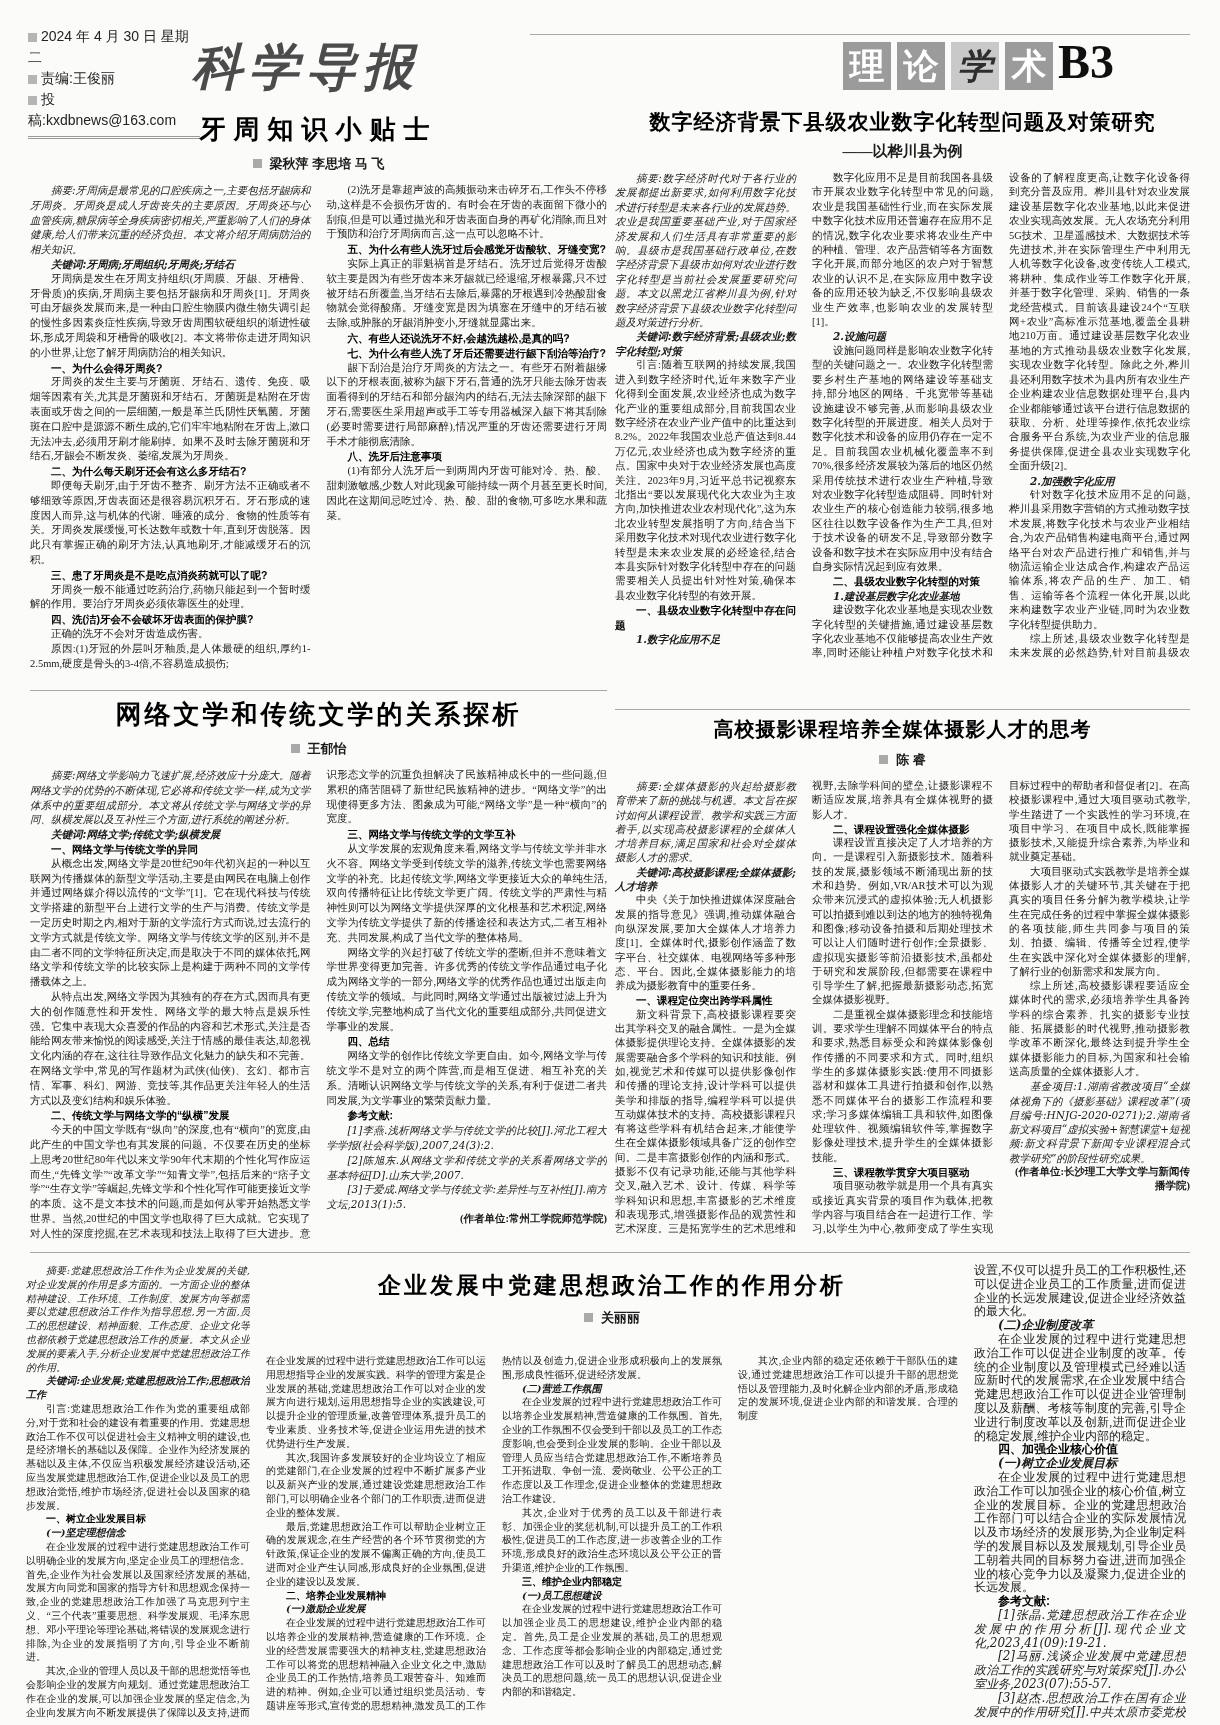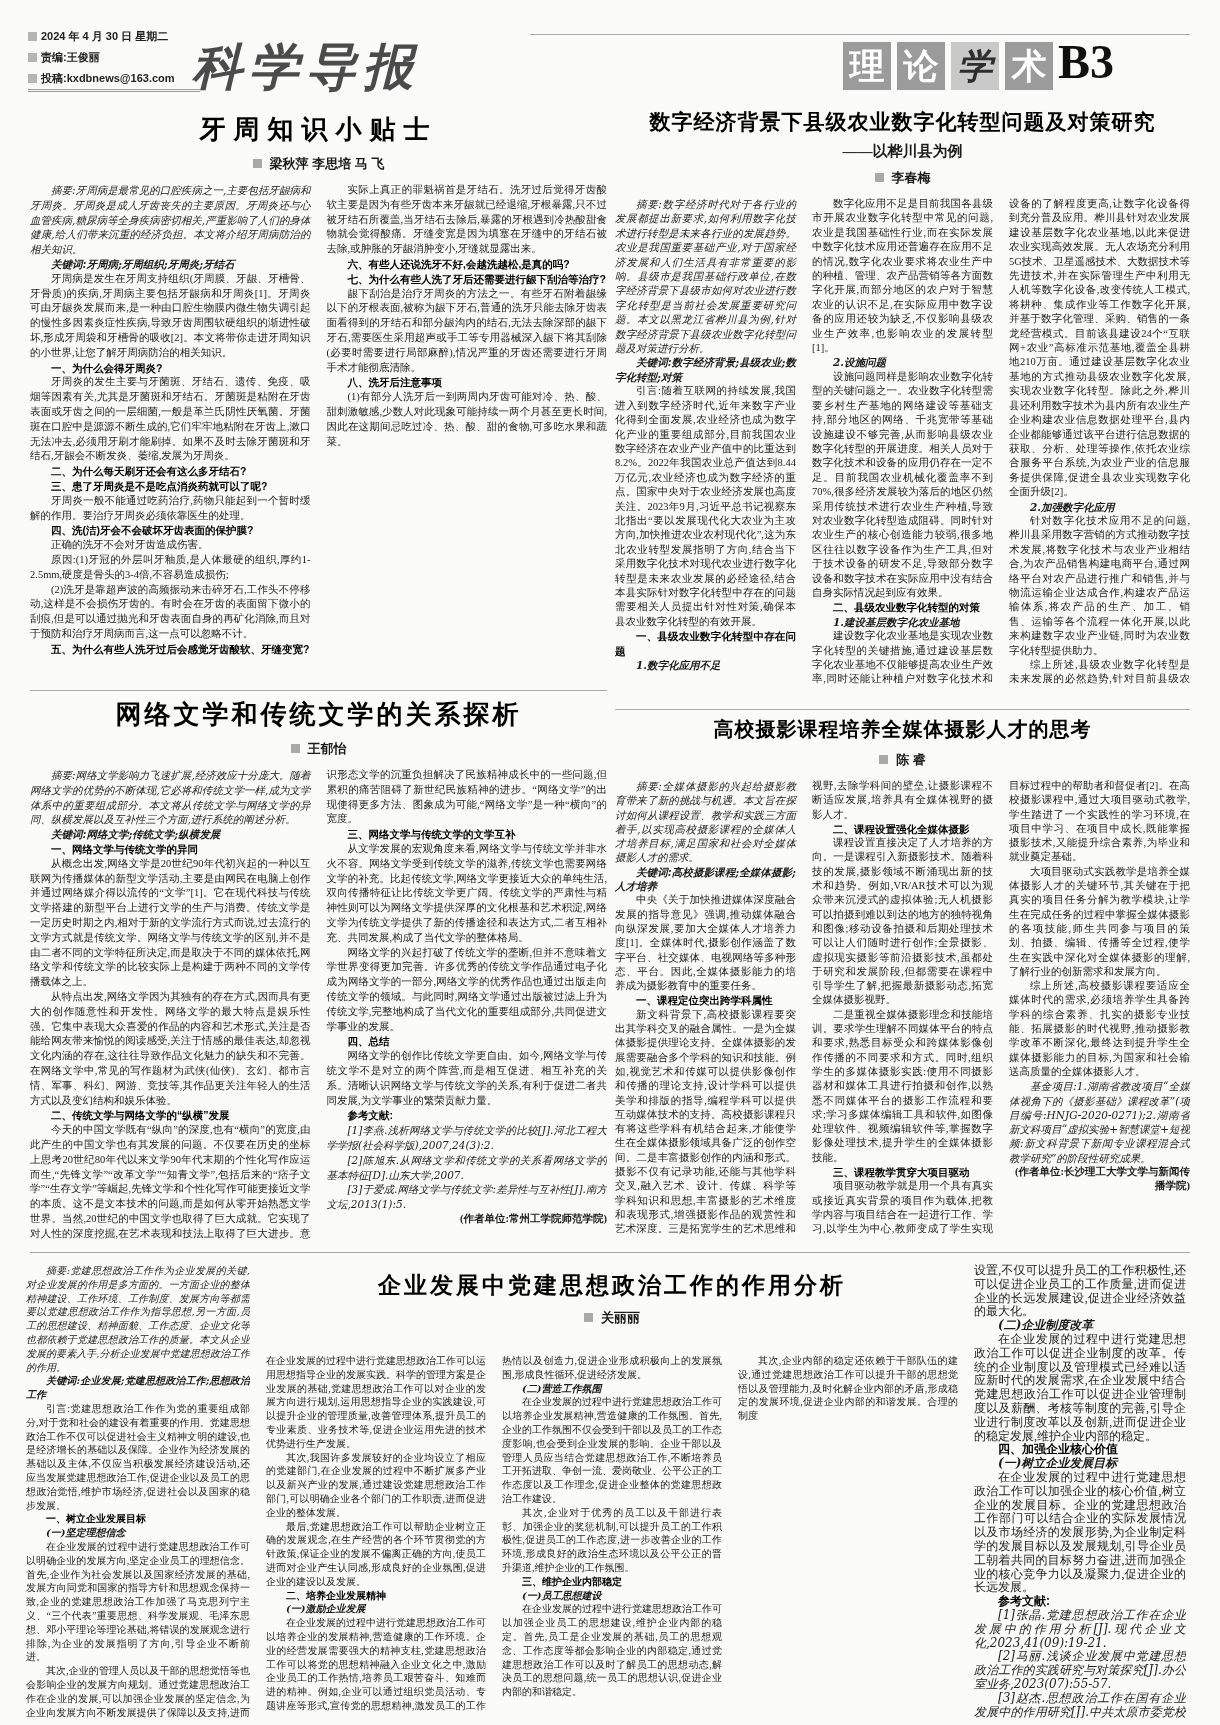--- a/index.html
+++ b/index.html
@@ -2,22 +2,22 @@
 <html><head>
 <meta charset="utf-8">
 <style>
   * { margin:0; padding:0; box-sizing:border-box; }
   html,body { background:#ddd; }
   .page { position:relative; width:1220px; height:1725px; margin:0 auto; background:#fbfbfa;
           font-family:"Liberation Serif", serif; color:#1b1b1b; overflow:hidden; }
 
   
   .mast-left { position:absolute; left:28px; top:26px; width:172px;
-               font-family:"Liberation Sans", sans-serif; font-size:11px; font-weight:bold;
-               color:#222; line-height:21px; border-bottom:3px double #9a9a9a; }
+               font-family:"Liberation Sans", sans-serif; font-size:14px; font-weight:normal;
+               color:#222; line-height:21px; border-bottom:3px double #9a9a9a; padding-bottom:5px; }
   .msq { display:inline-block; width:9px; height:9px; background:#b5b5b5; margin-right:4px; vertical-align:-1px; }
   .mast-logo { position:absolute; left:192px; top:34px; font-family:"DejaVu Serif", serif;
                font-style:italic; font-weight:bold; font-size:50px; color:#4b4b4b; letter-spacing:7px; }
   .rule { position:absolute; height:1px; background:#a8a8a8; }
   .mast-sec { position:absolute; left:843px; top:42px; display:flex; gap:6px; }
   .secbox { width:48px; height:48px; background:#9b9b9b; color:#fff; text-align:center;
             line-height:48px; font-size:35px; font-weight:bold; font-family:"Liberation Sans", sans-serif; }
   .secbox.light { background:#c9c9c9; color:#2e2e2e; font-family:"DejaVu Serif", serif; font-style:italic; }
   .pageno { position:absolute; left:1058px; top:34px; font-family:"Liberation Serif", serif;
             font-size:48px; font-weight:bold; color:#101010; }
@@ -90,40 +90,40 @@
   <section class="art" id="a1">
     <h1 class="t">牙周知识小贴士</h1>
     <div class="by"><span class="sq"></span><span>梁秋萍 李思培 马 飞</span></div>
     <div class="bd">
         <p class="k">摘要:牙周病是最常见的口腔疾病之一,主要包括牙龈病和牙周炎。牙周炎是成人牙齿丧失的主要原因。牙周炎还与心血管疾病,糖尿病等全身疾病密切相关,严重影响了人们的身体健康,给人们带来沉重的经济负担。本文将介绍牙周病防治的相关知识。</p>
         <p class="kk">关键词:牙周病;牙周组织;牙周炎;牙结石</p>
         <p class="p">牙周病是发生在牙周支持组织(牙周膜、牙龈、牙槽骨、牙骨质)的疾病,牙周病主要包括牙龈病和牙周炎[1]。牙周炎可由牙龈炎发展而来,是一种由口腔生物膜内微生物失调引起的慢性多因素炎症性疾病,导致牙齿周围软硬组织的渐进性破坏,形成牙周袋和牙槽骨的吸收[2]。本文将带你走进牙周知识的小世界,让您了解牙周病防治的相关知识。</p>
         <p class="h">一、为什么会得牙周炎?</p>
         <p class="p">牙周炎的发生主要与牙菌斑、牙结石、遗传、免疫、吸烟等因素有关,尤其是牙菌斑和牙结石。牙菌斑是粘附在牙齿表面或牙齿之间的一层细菌,一般是革兰氏阴性厌氧菌。牙菌斑在口腔中是源源不断生成的,它们牢牢地粘附在牙齿上,漱口无法冲去,必须用牙刷才能刷掉。如果不及时去除牙菌斑和牙结石,牙龈会不断发炎、萎缩,发展为牙周炎。</p>
         <p class="h">二、为什么每天刷牙还会有这么多牙结石?</p>
+        <p class="p">即便每天刷牙,由于牙齿不整齐、刷牙方法不正确或者不够细致等原因,牙齿表面还是很容易沉积牙石。牙石形成的速度因人而异,这与机体的代谢、唾液的成分、食物的性质等有关。牙周炎发展缓慢,可长达数年或数十年,直到牙齿脱落。因此只有掌握正确的刷牙方法,认真地刷牙,才能减缓牙石的沉积。</p>
         <p class="h">三、患了牙周炎是不是吃点消炎药就可以了呢?</p>
         <p class="p">牙周炎一般不能通过吃药治疗,药物只能起到一个暂时缓解的作用。要治疗牙周炎必须依靠医生的处理。</p>
         <p class="h">四、洗(洁)牙会不会破坏牙齿表面的保护膜?</p>
         <p class="p">正确的洗牙不会对牙齿造成伤害。</p>
         <p class="p">原因:(1)牙冠的外层叫牙釉质,是人体最硬的组织,厚约1-2.5mm,硬度是骨头的3-4倍,不容易造成损伤;</p>
         <p class="p">(2)洗牙是靠超声波的高频振动来击碎牙石,工作头不停移动,这样是不会损伤牙齿的。有时会在牙齿的表面留下微小的刮痕,但是可以通过抛光和牙齿表面自身的再矿化消除,而且对于预防和治疗牙周病而言,这一点可以忽略不计。</p>
         <p class="h">五、为什么有些人洗牙过后会感觉牙齿酸软、牙缝变宽?</p>
         <p class="p">实际上真正的罪魁祸首是牙结石。洗牙过后觉得牙齿酸软主要是因为有些牙齿本来牙龈就已经退缩,牙根暴露,只不过被牙结石所覆盖,当牙结石去除后,暴露的牙根遇到冷热酸甜食物就会觉得酸痛。牙缝变宽是因为填塞在牙缝中的牙结石被去除,或肿胀的牙龈消肿变小,牙缝就显露出来。</p>
         <p class="h">六、有些人还说洗牙不好,会越洗越松,是真的吗?</p>
         <p class="h">七、为什么有些人洗了牙后还需要进行龈下刮治等治疗?</p>
         <p class="p">龈下刮治是治疗牙周炎的方法之一。有些牙石附着龈缘以下的牙根表面,被称为龈下牙石,普通的洗牙只能去除牙齿表面看得到的牙结石和部分龈沟内的结石,无法去除深部的龈下牙石,需要医生采用超声或手工等专用器械深入龈下将其刮除(必要时需要进行局部麻醉),情况严重的牙齿还需要进行牙周手术才能彻底清除。</p>
         <p class="h">八、洗牙后注意事项</p>
         <p class="p">(1)有部分人洗牙后一到两周内牙齿可能对冷、热、酸、甜刺激敏感,少数人对此现象可能持续一两个月甚至更长时间,因此在这期间忌吃过冷、热、酸、甜的食物,可多吃水果和蔬菜。</p>
       </div>
   </section>
 
   <section class="art" id="a2">
     <h1 class="t">数字经济背景下县级农业数字化转型问题及对策研究</h1>
     <div class="sub">——以桦川县为例</div>
-    <div class="by"><span class="sq"></span><span>李春梅</span></div>
     <div class="bd">
         <p class="k">摘要:数字经济时代对于各行业的发展都提出新要求,如何利用数字化技术进行转型是未来各行业的发展趋势。农业是我国重要基础产业,对于国家经济发展和人们生活具有非常重要的影响。县级市是我国基础行政单位,在数字经济背景下县级市如何对农业进行数字化转型是当前社会发展重要研究问题。本文以黑龙江省桦川县为例,针对数字经济背景下县级农业数字化转型问题及对策进行分析。</p>
         <p class="kk">关键词:数字经济背景;县级农业;数字化转型;对策</p>
         <p class="p">引言:随着互联网的持续发展,我国进入到数字经济时代,近年来数字产业化得到全面发展,农业经济也成为数字化产业的重要组成部分,目前我国农业数字经济在农业产业产值中的比重达到8.2%。2022年我国农业总产值达到8.44万亿元,农业经济也成为数字经济的重点。国家中央对于农业经济发展也高度关注。2023年9月,习近平总书记视察东北指出“要以发展现代化大农业为主攻方向,加快推进农业农村现代化”,这为东北农业转型发展指明了方向,结合当下采用数字化技术对现代农业进行数字化转型是未来农业发展的必经途径,结合本县实际针对数字化转型中存在的问题需要相关人员提出针对性对策,确保本县农业数字化转型的有效开展。</p>
         <p class="h">一、县级农业数字化转型中存在问题</p>
         <p class="s">1.数字化应用不足</p>
         <p class="p">数字化应用不足是目前我国各县级市开展农业数字化转型中常见的问题,农业是我国基础性行业,而在实际发展中数字化技术应用还普遍存在应用不足的情况,数字化农业要求将农业生产中的种植、管理、农产品营销等各方面数字化开展,而部分地区的农户对于智慧农业的认识不足,在实际应用中数字设备的应用还较为缺乏,不仅影响县级农业生产效率,也影响农业的发展转型[1]。</p>
         <p class="s">2.设施问题</p>
         <p class="p">设施问题同样是影响农业数字化转型的关键问题之一。农业数字化转型需要乡村生产基地的网络建设等基础支持,部分地区的网络、千兆宽带等基础设施建设不够完善,从而影响县级农业数字化转型的开展进度。相关人员对于数字化技术和设备的应用仍存在一定不足。目前我国农业机械化覆盖率不到70%,很多经济发展较为落后的地区仍然采用传统技术进行农业生产种植,导致对农业数字化转型造成阻碍。同时针对农业生产的核心创造能力较弱,很多地区往往以数字设备作为生产工具,但对于技术设备的研发不足,导致部分数字设备和数字技术在实际应用中没有结合自身实际情况起到应有效果。</p>
         <p class="h">二、县级农业数字化转型的对策</p>

